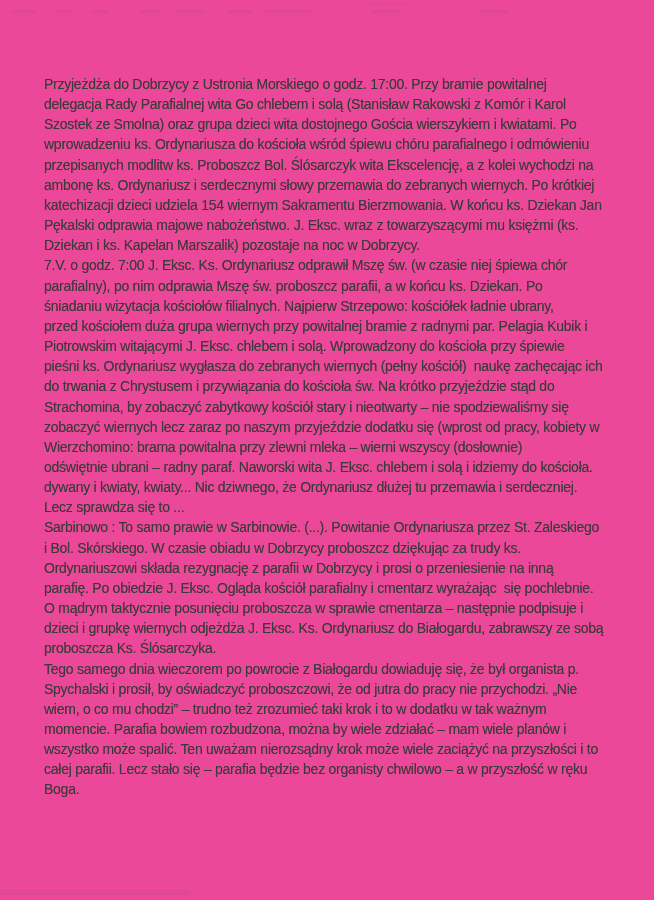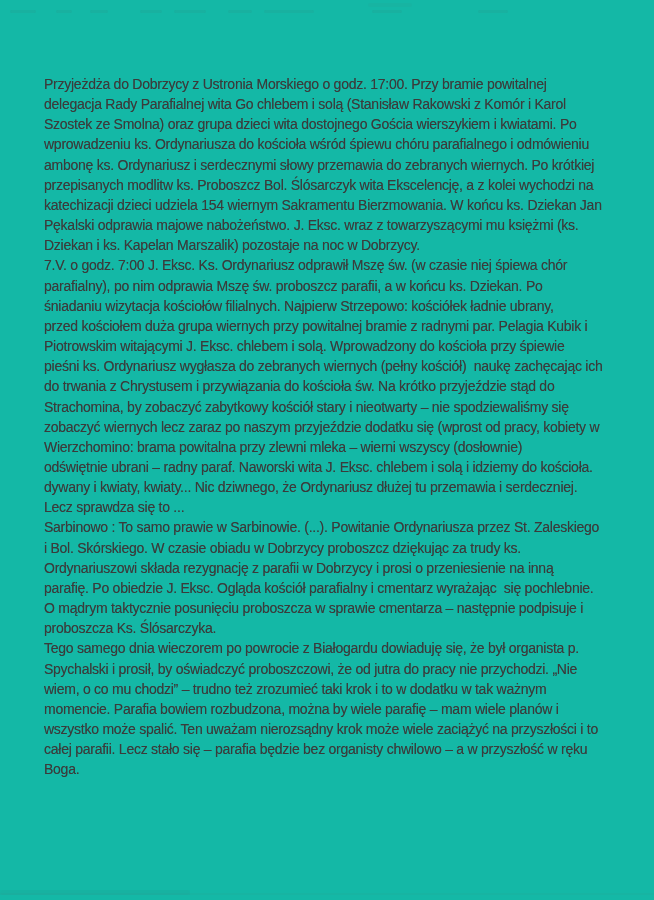--- a/index.html
+++ b/index.html
@@ -4,21 +4,21 @@
 <style>
   html, body {
     margin: 0;
     padding: 0;
     background: #ffffff;
   }
   .page {
     position: relative;
     width: 654px;
     height: 900px;
-    background: #14b8a6;
+    background: #ec4899;
     overflow: hidden;
     font-family: "Liberation Sans", "DejaVu Sans", sans-serif;
   }
   .text-block {
     position: absolute;
     left: 44px;
     top: 74px;
     width: 586px;
   }
   .text-line {
@@ -51,22 +51,22 @@
   <div class="artifact dash" style="left:264px; top:10px; width:50px;"></div>
   <div class="artifact band" style="left:368px; top:3px;  width:44px; height:4px;"></div>
   <div class="artifact dash" style="left:372px; top:10px; width:30px;"></div>
   <div class="artifact dash" style="left:478px; top:10px; width:30px;"></div>
 
   <div class="text-block">
       <div class="text-line">Przyjeżdża do Dobrzycy z Ustronia Morskiego o godz. 17:00. Przy bramie powitalnej</div>
       <div class="text-line">delegacja Rady Parafialnej wita Go chlebem i solą (Stanisław Rakowski z Komór i Karol</div>
       <div class="text-line">Szostek ze Smolna) oraz grupa dzieci wita dostojnego Gościa wierszykiem i kwiatami. Po</div>
       <div class="text-line">wprowadzeniu ks. Ordynariusza do kościoła wśród śpiewu chóru parafialnego i odmówieniu</div>
+      <div class="text-line">przepisanych modlitw ks. Proboszcz Bol. Ślósarczyk wita Ekscelencję, a z kolei wychodzi na</div>
       <div class="text-line">ambonę ks. Ordynariusz i serdecznymi słowy przemawia do zebranych wiernych. Po krótkiej</div>
-      <div class="text-line">przepisanych modlitw ks. Proboszcz Bol. Ślósarczyk wita Ekscelencję, a z kolei wychodzi na</div>
       <div class="text-line">katechizacji dzieci udziela 154 wiernym Sakramentu Bierzmowania. W końcu ks. Dziekan Jan</div>
       <div class="text-line">Pękalski odprawia majowe nabożeństwo. J. Eksc. wraz z towarzyszącymi mu księżmi (ks.</div>
       <div class="text-line">Dziekan i ks. Kapelan Marszalik) pozostaje na noc w Dobrzycy.</div>
       <div class="text-line">7.V. o godz. 7:00 J. Eksc. Ks. Ordynariusz odprawił Mszę św. (w czasie niej śpiewa chór</div>
       <div class="text-line">parafialny), po nim odprawia Mszę św. proboszcz parafii, a w końcu ks. Dziekan. Po</div>
       <div class="text-line">śniadaniu wizytacja kościołów filialnych. Najpierw Strzepowo: kościółek ładnie ubrany,</div>
       <div class="text-line">przed kościołem duża grupa wiernych przy powitalnej bramie z radnymi par. Pelagia Kubik i</div>
       <div class="text-line">Piotrowskim witającymi J. Eksc. chlebem i solą. Wprowadzony do kościoła przy śpiewie</div>
       <div class="text-line">pieśni ks. Ordynariusz wygłasza do zebranych wiernych (pełny kościół)  naukę zachęcając ich</div>
       <div class="text-line">do trwania z Chrystusem i przywiązania do kościoła św. Na krótko przyjeździe stąd do</div>
@@ -74,25 +74,26 @@
       <div class="text-line">zobaczyć wiernych lecz zaraz po naszym przyjeździe dodatku się (wprost od pracy, kobiety w</div>
       <div class="text-line">Wierzchomino: brama powitalna przy zlewni mleka – wierni wszyscy (dosłownie)</div>
       <div class="text-line">odświętnie ubrani – radny paraf. Naworski wita J. Eksc. chlebem i solą i idziemy do kościoła.</div>
       <div class="text-line">dywany i kwiaty, kwiaty... Nic dziwnego, że Ordynariusz dłużej tu przemawia i serdeczniej.</div>
       <div class="text-line">Lecz sprawdza się to ...</div>
       <div class="text-line">Sarbinowo : To samo prawie w Sarbinowie. (...). Powitanie Ordynariusza przez St. Zaleskiego</div>
       <div class="text-line">i Bol. Skórskiego. W czasie obiadu w Dobrzycy proboszcz dziękując za trudy ks.</div>
       <div class="text-line">Ordynariuszowi składa rezygnację z parafii w Dobrzycy i prosi o przeniesienie na inną</div>
       <div class="text-line">parafię. Po obiedzie J. Eksc. Ogląda kościół parafialny i cmentarz wyrażając  się pochlebnie.</div>
       <div class="text-line">O mądrym taktycznie posunięciu proboszcza w sprawie cmentarza – następnie podpisuje i</div>
+      <div class="text-line">dzieci i grupkę wiernych odjeżdża J. Eksc. Ks. Ordynariusz do Białogardu, zabrawszy ze sobą</div>
       <div class="text-line">proboszcza Ks. Ślósarczyka.</div>
       <div class="text-line">Tego samego dnia wieczorem po powrocie z Białogardu dowiaduję się, że był organista p.</div>
       <div class="text-line">Spychalski i prosił, by oświadczyć proboszczowi, że od jutra do pracy nie przychodzi. „Nie</div>
       <div class="text-line">wiem, o co mu chodzi” – trudno też zrozumieć taki krok i to w dodatku w tak ważnym</div>
-      <div class="text-line">momencie. Parafia bowiem rozbudzona, można by wiele parafię – mam wiele planów i</div>
+      <div class="text-line">momencie. Parafia bowiem rozbudzona, można by wiele zdziałać – mam wiele planów i</div>
       <div class="text-line">wszystko może spalić. Ten uważam nierozsądny krok może wiele zaciążyć na przyszłości i to</div>
       <div class="text-line">całej parafii. Lecz stało się – parafia będzie bez organisty chwilowo – a w przyszłość w ręku</div>
       <div class="text-line">Boga.</div>
     </div>
 
   <div class="artifact smudge" style="left:0;   top:890px; width:190px; height:5px;"></div>
   <div class="artifact band" style="left:0;   top:893px; width:654px; height:2px;"></div>
 
 </div>
 

